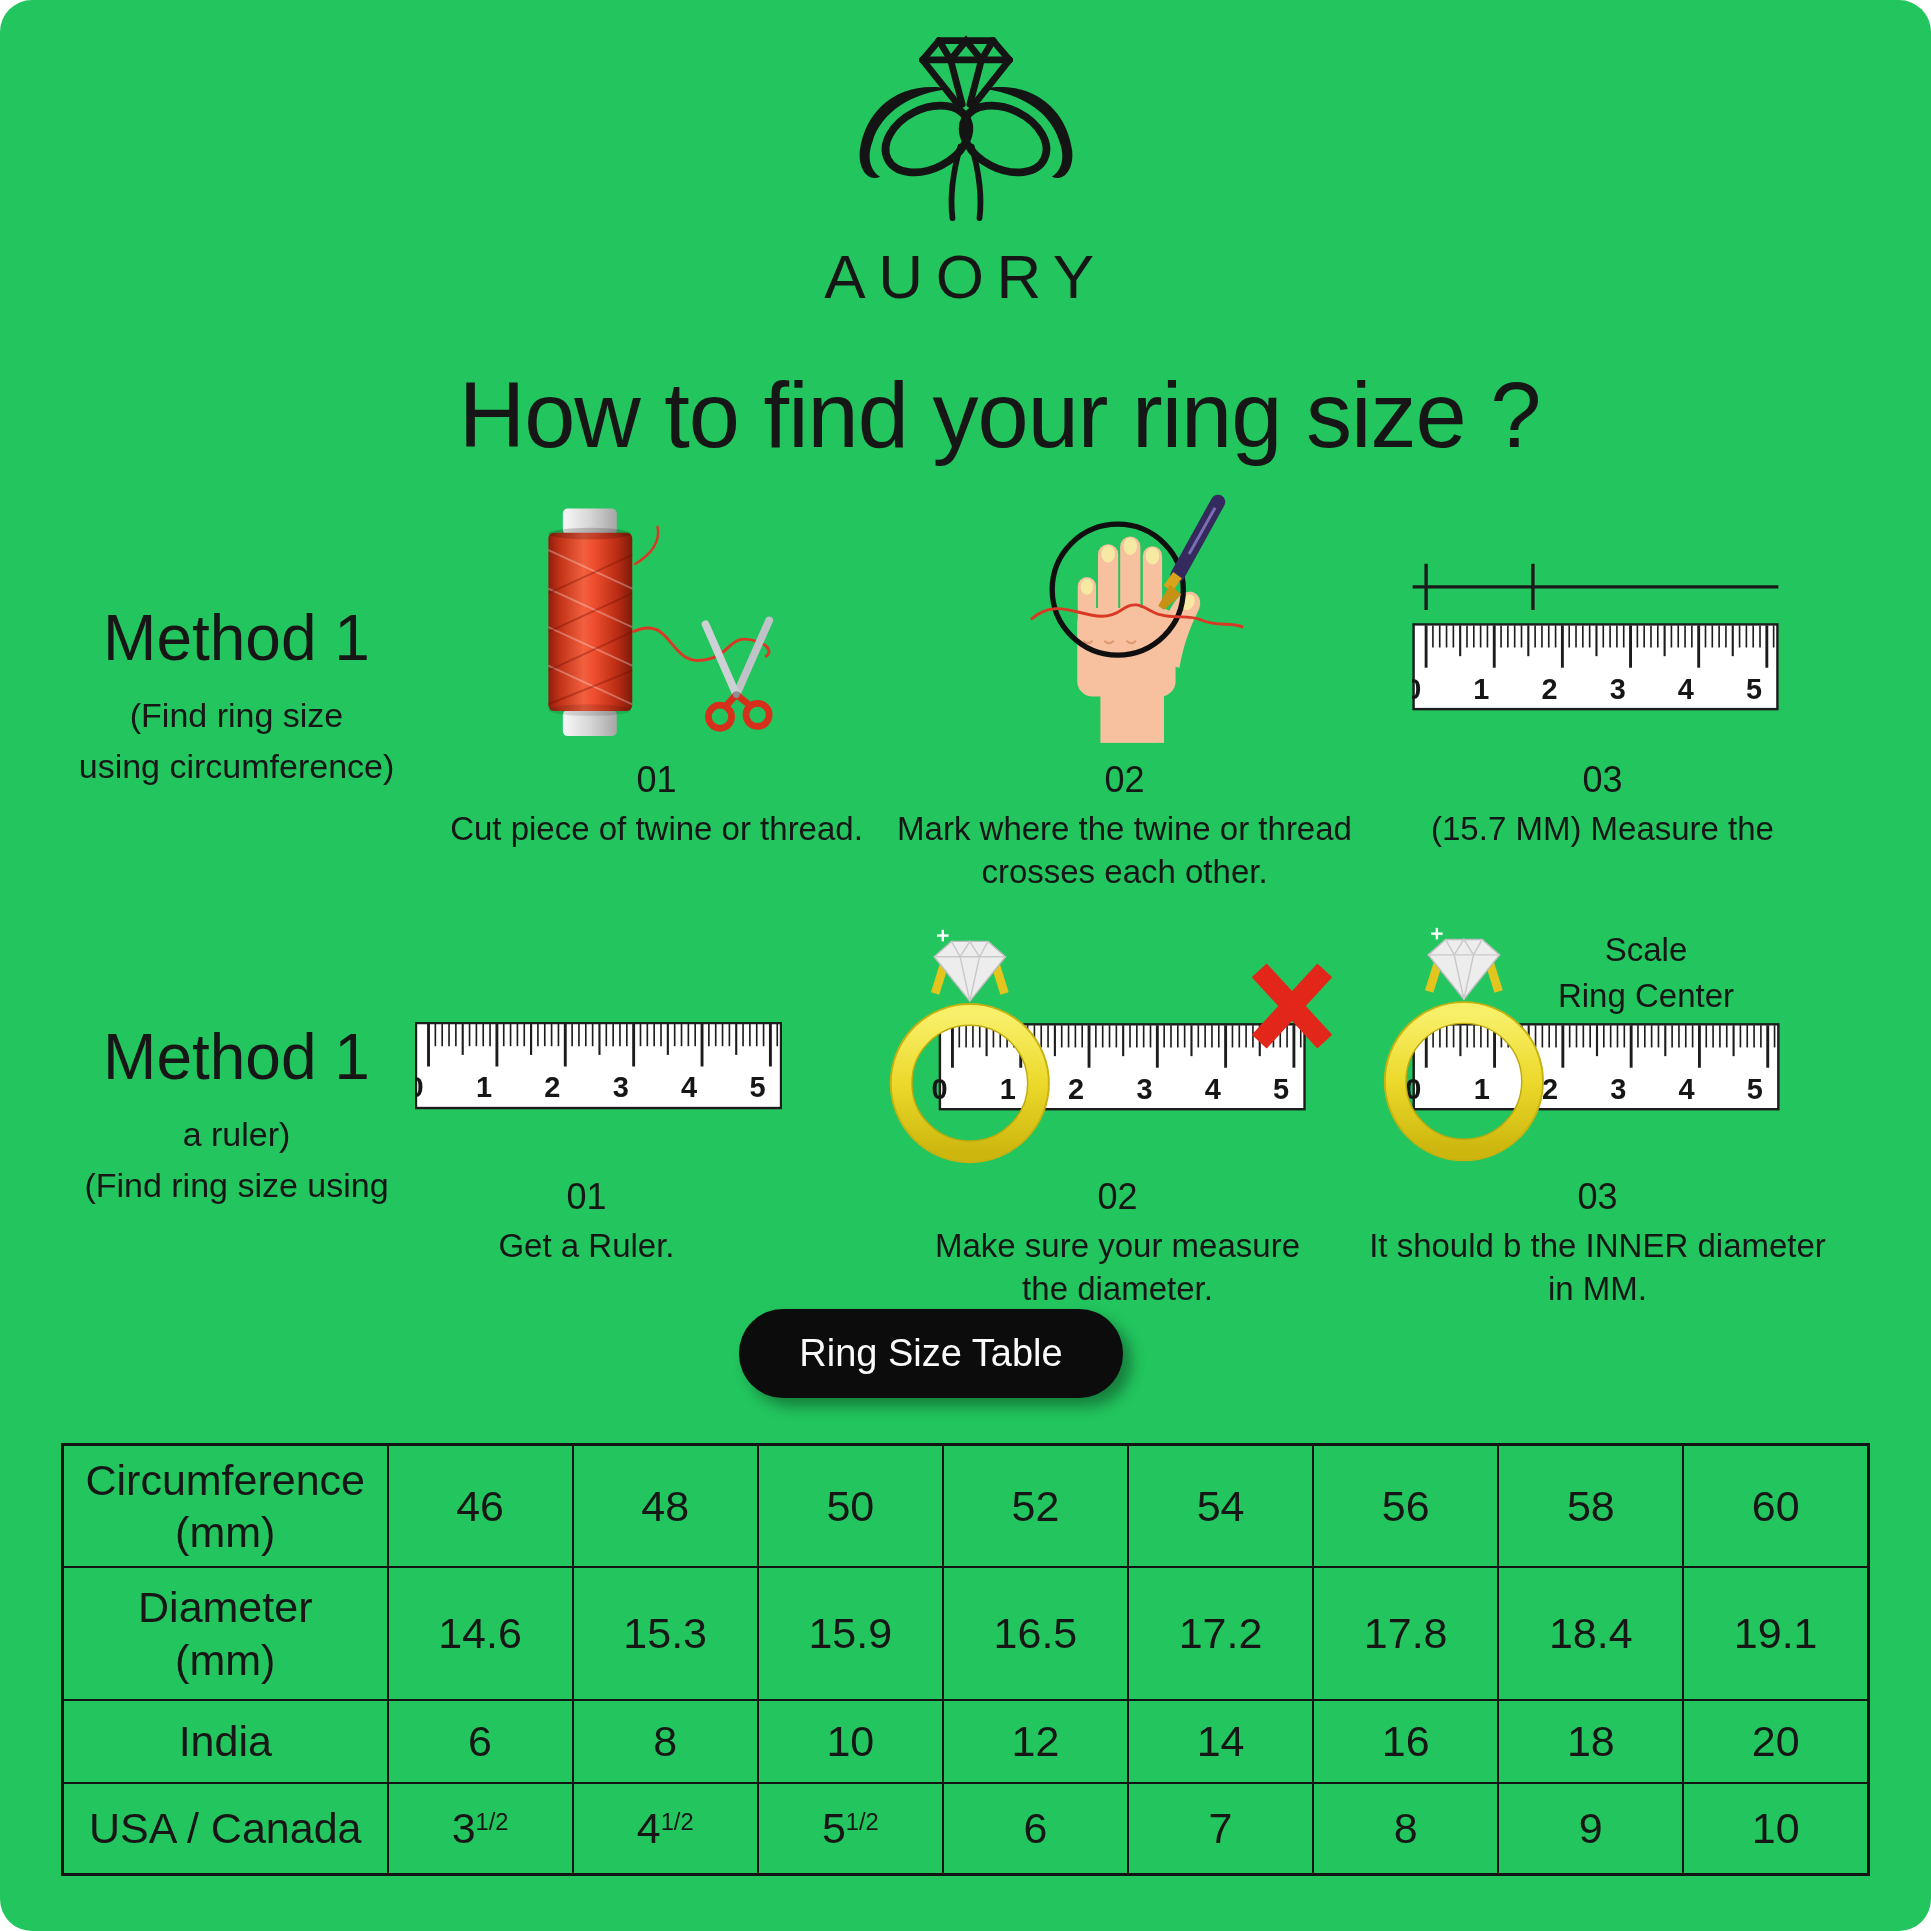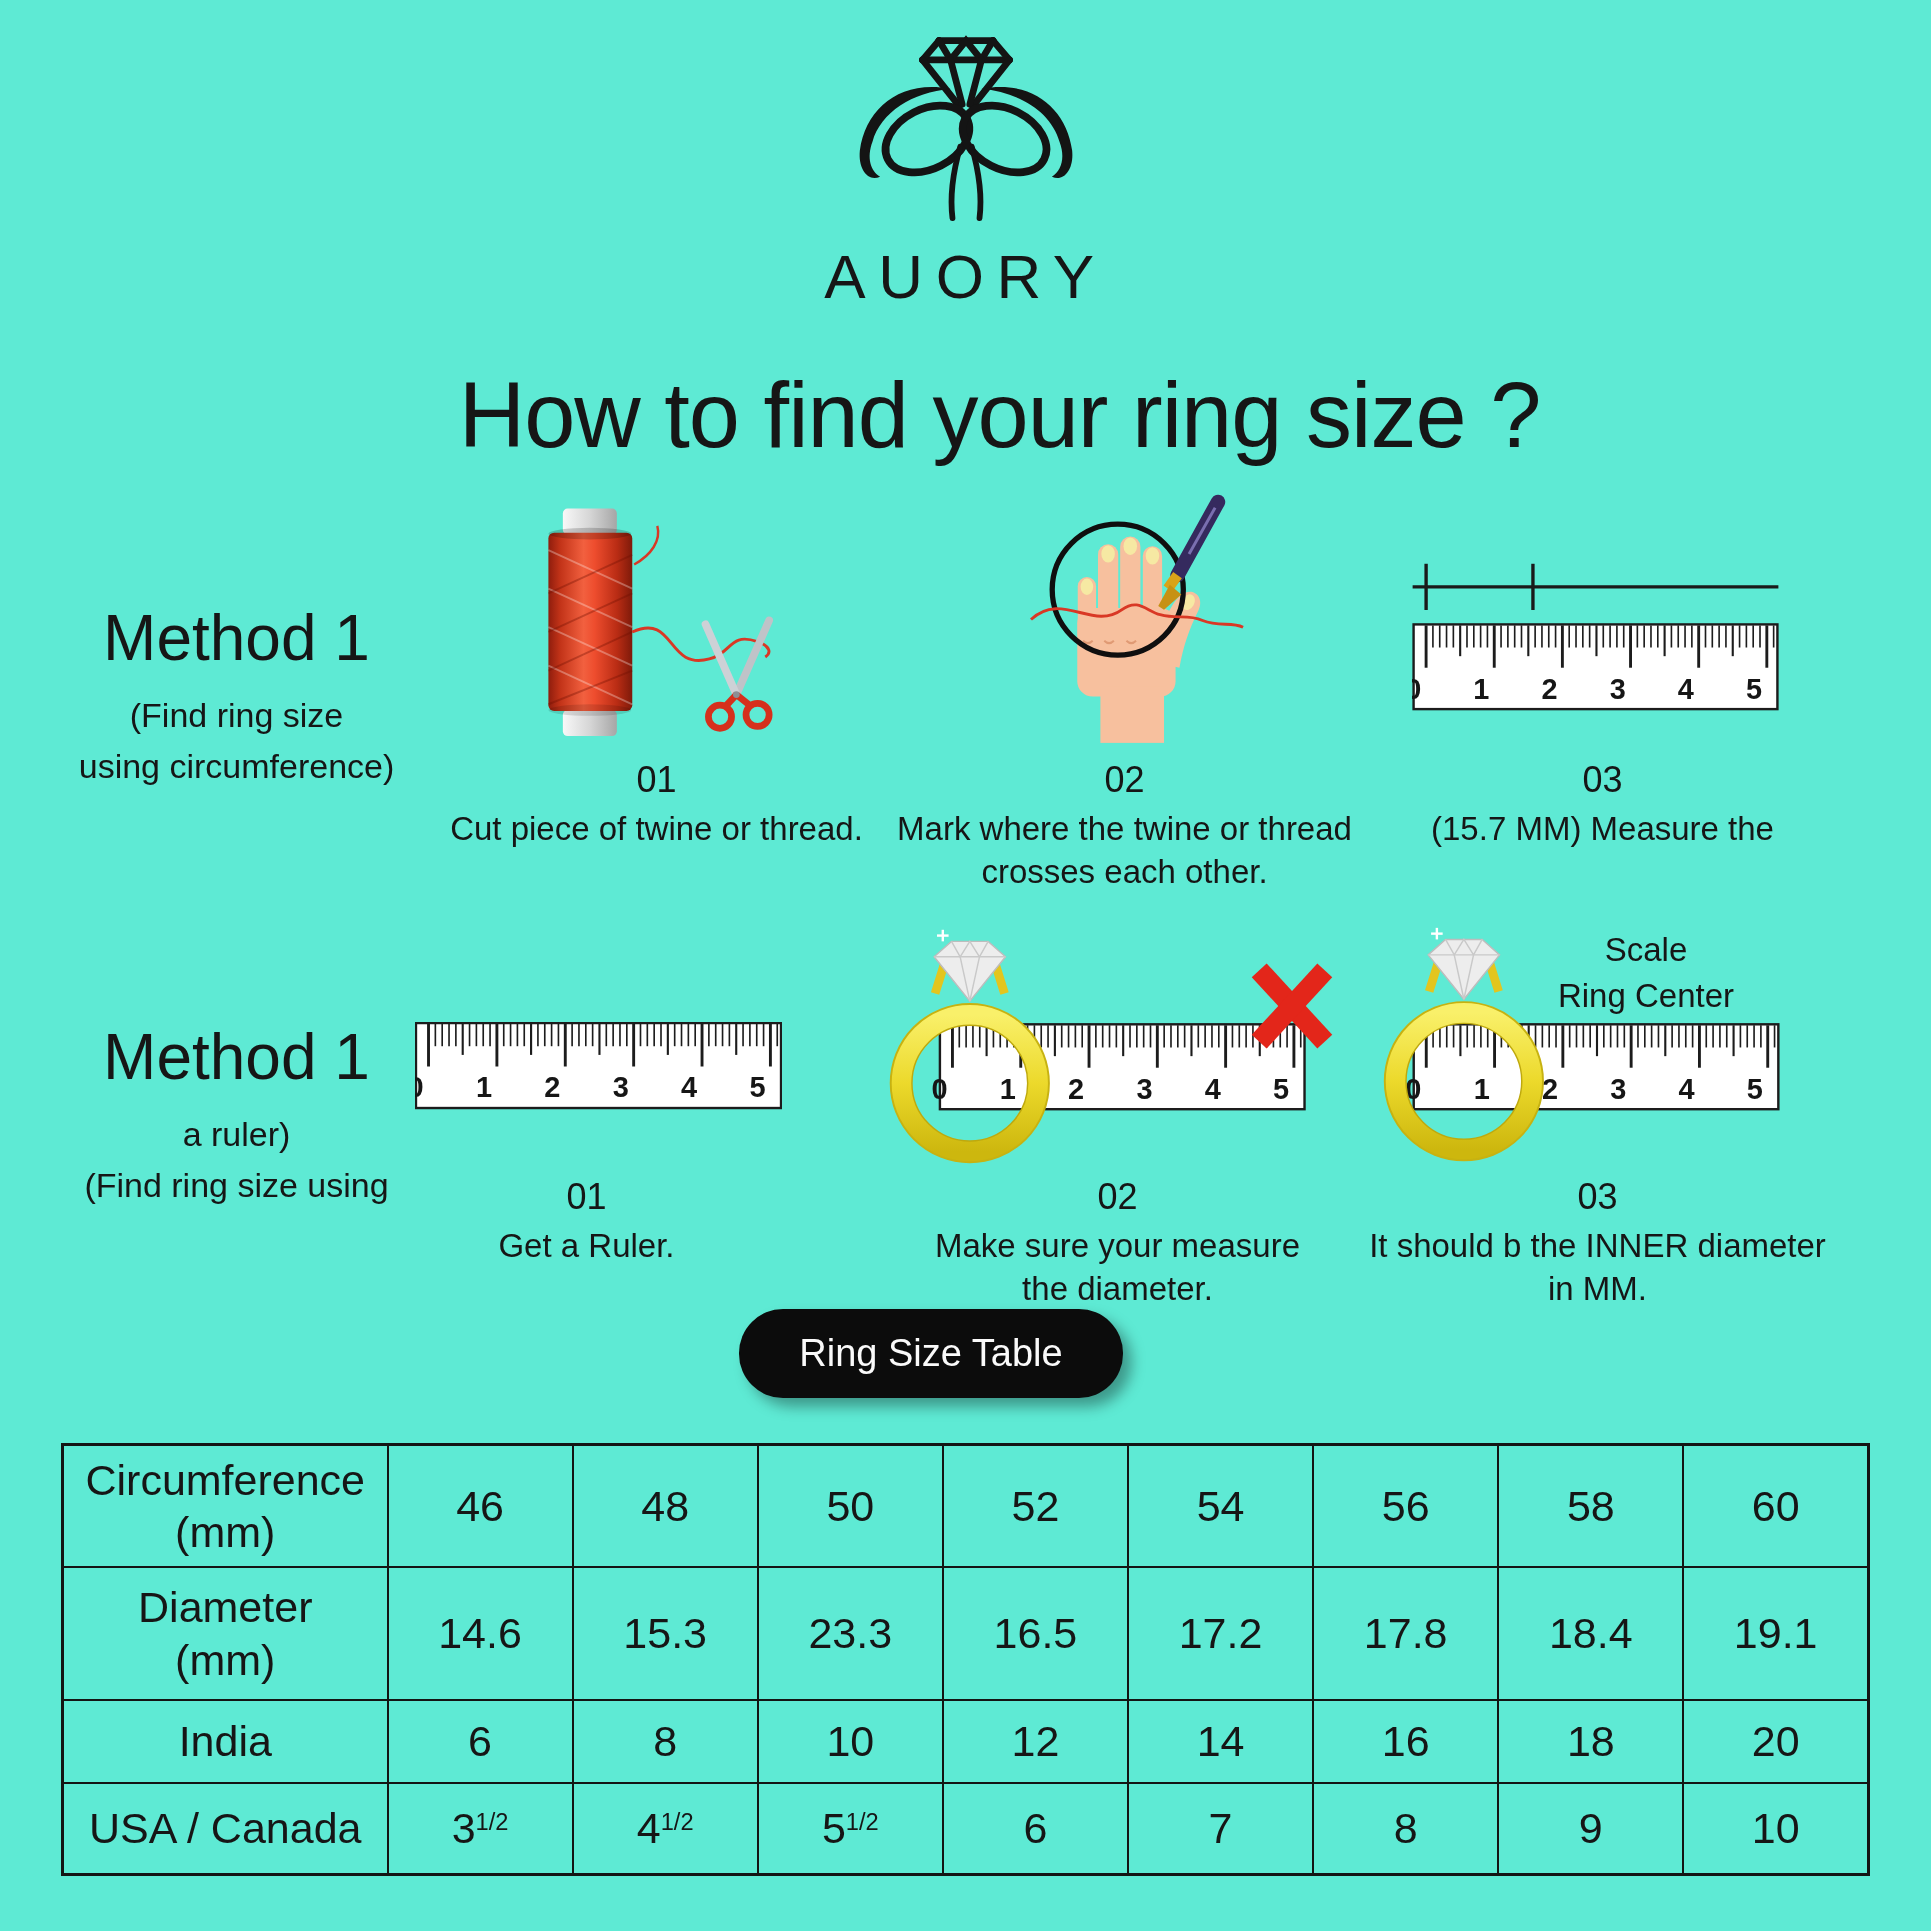--- a/index.html
+++ b/index.html
@@ -1,17 +1,17 @@
 <!DOCTYPE html>
 <html><head>
 <meta charset="utf-8">
 <style>
   html,body{margin:0;padding:0;}
-  .page{position:relative;width:1931px;height:1931px;background:#5eead4;overflow:hidden;
-        font-family:"Liberation Sans", sans-serif;color:#161616;}
+  .page{position:relative;width:1931px;height:1931px;background:#22c55e;overflow:hidden;
+        font-family:"Liberation Sans", sans-serif;color:#161616;border-radius:32px;}
   .abs{position:absolute;}
   .brand{left:0;top:241px;width:1931px;font-size:62px;font-weight:300;letter-spacing:12.6px;text-align:center;}
   .title{left:0;top:363px;width:1931px;font-size:92px;font-weight:500;letter-spacing:-1px;text-align:center;padding-left:34px;}
   .m-label{width:367px;text-align:center;}
   .m-title{font-size:64px;font-weight:500;}
   .m-sub{margin-top:15.4px;font-size:34px;line-height:1.5;}
   .cap{width:463px;text-align:center;}
   .cap .num{font-size:36px;margin-bottom:5.8px;}
   .cap .line{font-size:33px;line-height:1.32;}
   .annotation{width:222px;text-align:center;font-size:33px;line-height:1.4;}
@@ -513,21 +513,21 @@
       <td><span>58</span></td>
       <td><span>60</span></td>
     </tr>
     <tr class="r2">
       <td class="lab">
         <div class="l">Diameter</div>
         <div class="l">(mm)</div>
       </td>
       <td><span>14.6</span></td>
       <td><span>15.3</span></td>
-      <td><span>23.3</span></td>
+      <td><span>15.9</span></td>
       <td><span>16.5</span></td>
       <td><span>17.2</span></td>
       <td><span>17.8</span></td>
       <td><span>18.4</span></td>
       <td><span>19.1</span></td>
     </tr>
     <tr class="r3">
       <td class="lab">
         <div class="l">India</div>
       </td>

